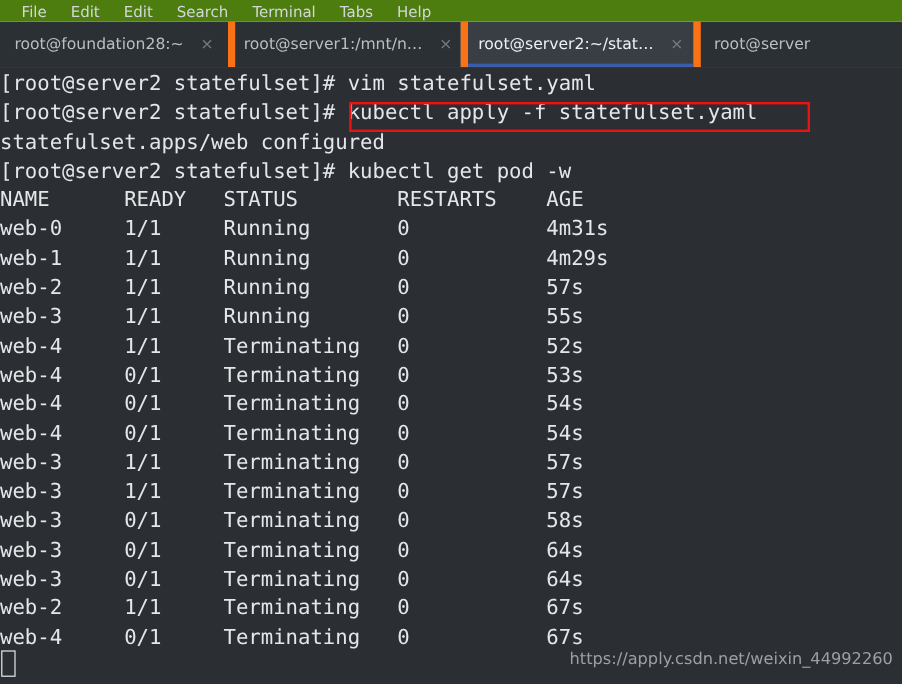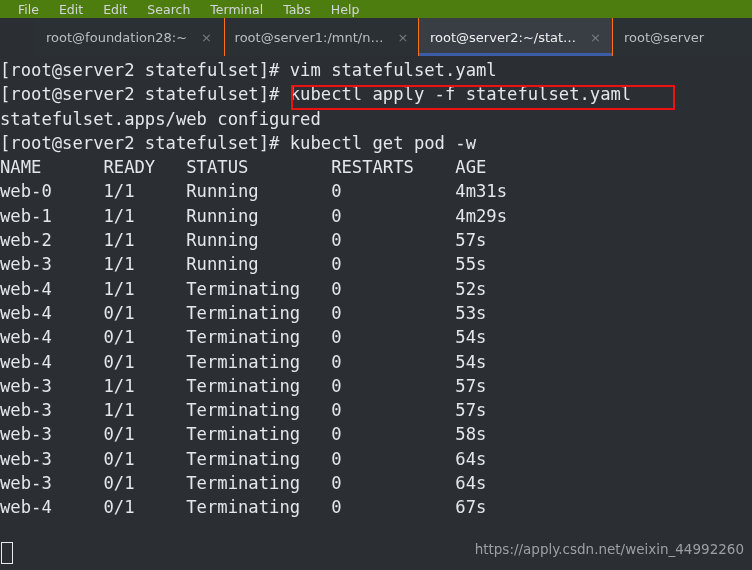--- a/index.html
+++ b/index.html
@@ -35,32 +35,31 @@
   }
 
   
   .tabbar {
     height: 38px;
     background: #ffffff;
     display: flex;
     align-items: stretch;
     overflow: hidden;
     position: relative;
-    margin-left: 34px;
   }
   .tab {
     display: flex;
     align-items: center;
     justify-content: center;
     position: relative;
     box-sizing: border-box;
     padding: 0 14px;
     white-space: nowrap;
     background: #2b3034;
-    border-left: 1px solid #f97316;
+    border-left: 6px solid #f97316;
   }
   .tab:first-child { border-left: none; }
   .tab.active {
     background: #383e44;
   }
   .tab.active::after {
     content: "";
     position: absolute;
     left: 0; right: 0; bottom: 0;
     height: 3px;
@@ -183,19 +182,20 @@
   <div class="tline">web-3     1/1     Running       0           55s</div>
   <div class="tline">web-4     1/1     Terminating   0           52s</div>
   <div class="tline">web-4     0/1     Terminating   0           53s</div>
   <div class="tline">web-4     0/1     Terminating   0           54s</div>
   <div class="tline">web-4     0/1     Terminating   0           54s</div>
   <div class="tline">web-3     1/1     Terminating   0           57s</div>
   <div class="tline">web-3     1/1     Terminating   0           57s</div>
   <div class="tline">web-3     0/1     Terminating   0           58s</div>
   <div class="tline">web-3     0/1     Terminating   0           64s</div>
   <div class="tline">web-3     0/1     Terminating   0           64s</div>
+  <div class="tline">web-2     1/1     Terminating   0           67s</div>
   <div class="tline">web-4     0/1     Terminating   0           67s</div>
 
 </div>
 
 <div class="annot-box"></div>
 <div class="cursor-block"></div>
 <div class="watermark">https://apply.csdn.net/weixin_44992260</div>
 
 </body></html>

